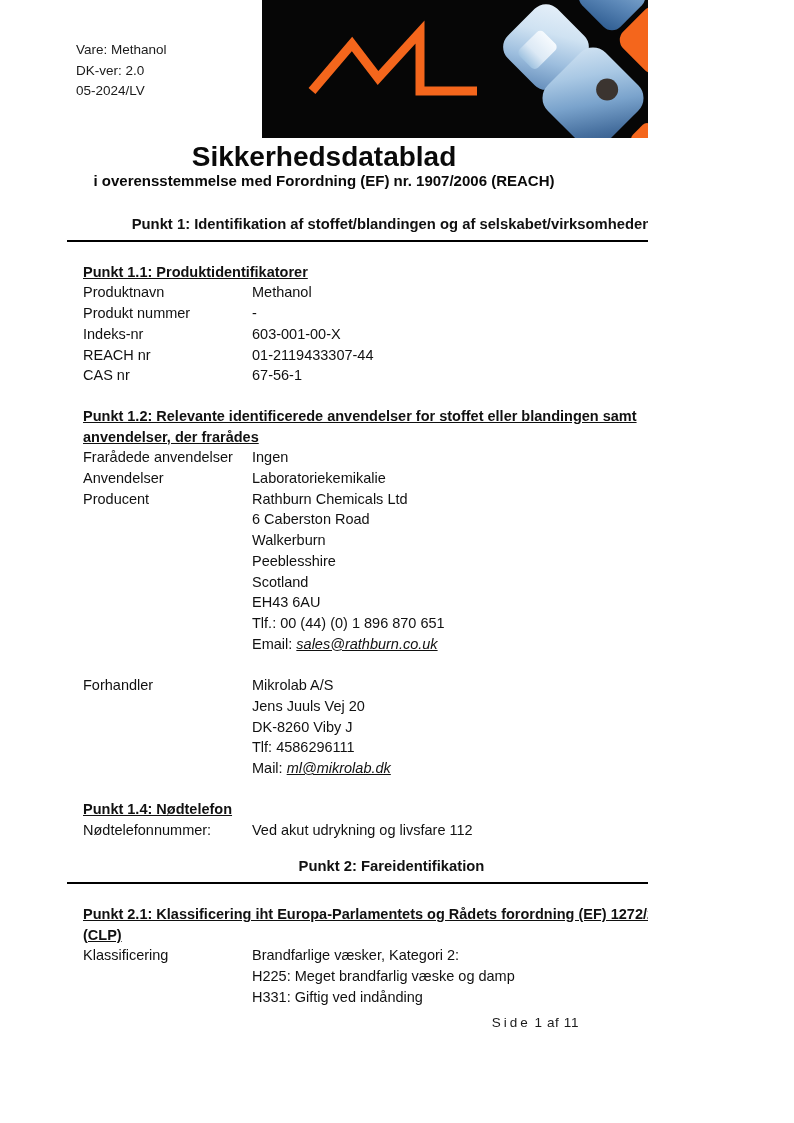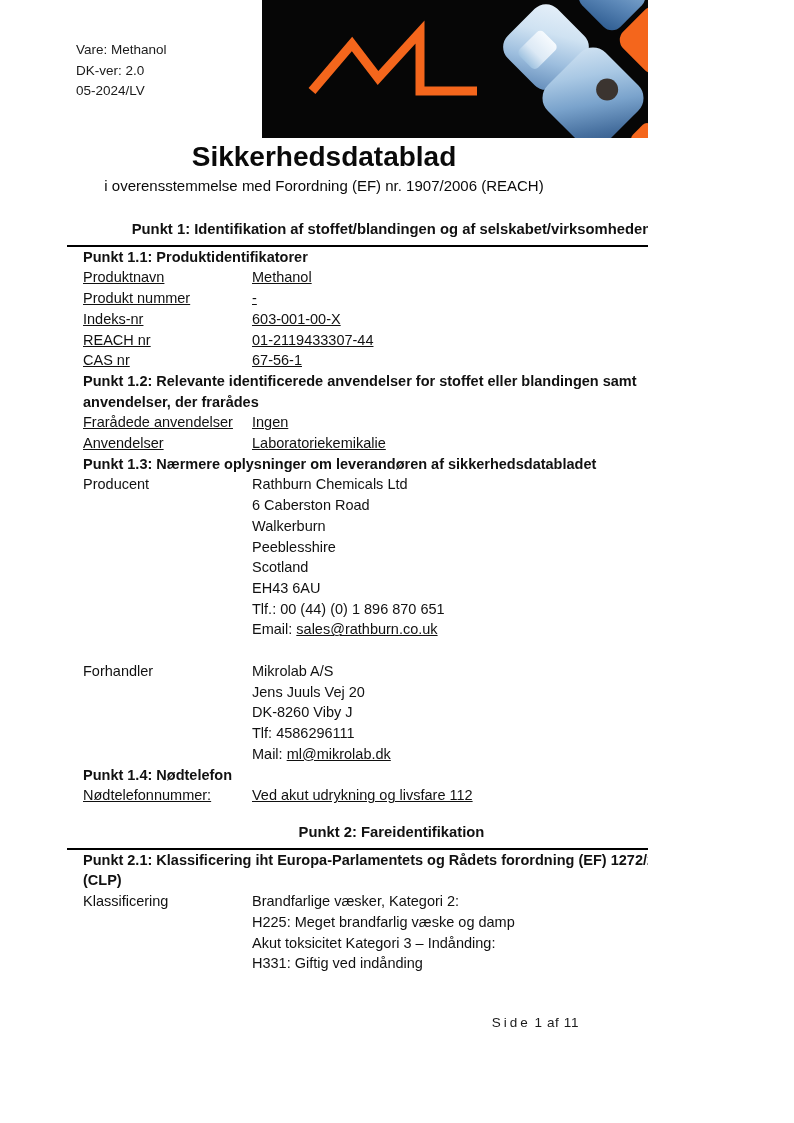--- a/index.html
+++ b/index.html
@@ -84,56 +84,57 @@
   
   .doc-title {
     padding-top: 141px;
     text-align: center;
     font-size: 28px;
     font-weight: bold;
     line-height: 31px;
     color: #0a0a0a;
   }
   .doc-subtitle {
-    margin-top: 5px;
     text-align: center;
     font-size: 15px;
-    font-weight: normal;
+    font-weight: bold;
     color: #0a0a0a;
   }
 
   
   .content {
     margin-left: 67px;
     width: 633px;
     font-size: 14.5px;
     line-height: 20.7px;
   }
   .sec-heading {
     margin-top: 25px;
     padding: 0 0 5px 16px;
     font-weight: bold;
     font-size: 14.8px;
     border-bottom: 2px solid #000000;
     text-align: center;
   }
   .sub-heading {
+    margin-top: 20px;
     padding-left: 16px;
     font-weight: bold;
+    text-decoration: underline;
   }
   .rows { padding-left: 16px; }
-  .row { display: flex; text-decoration: underline; }
+  .row { display: flex; }
   .row .label { width: 169px; flex: 0 0 169px; }
   .row .value { flex: 1; }
   .addr-block { display: flex; padding-left: 16px; margin-top: 0; }
   .addr-block.gap { margin-top: 21px; }
   .addr-block .label { width: 169px; flex: 0 0 169px; }
   .addr-lines { flex: 1; }
   .addr-lines div { min-height: 20.7px; }
-  a.email-link { color: #111111; text-decoration: underline; }
+  a.email-link { color: #111111; text-decoration: underline; font-style: italic; }
 
   .footer {
     position: absolute;
     top: 1015px;
     right: 69px;
     font-size: 13.5px;
     color: #1a1a1a;
   }
   .footer .spaced { letter-spacing: 3px; }
   .footer .pageinfo { letter-spacing: 0.6px; }
@@ -196,21 +197,20 @@
       <div class="row">
         <span class="label">Frarådede anvendelser</span>
         <span class="value">Ingen</span>
       </div>
       <div class="row">
         <span class="label">Anvendelser</span>
         <span class="value">Laboratoriekemikalie</span>
       </div>
     </div>
 
-    <div class="sub-heading">Punkt 1.3: Nærmere oplysninger om leverandøren af sikkerhedsdatabladet</div>
 
     <div class="addr-block">
       <span class="label">Producent</span>
       <div class="addr-lines">
         <div>Rathburn Chemicals Ltd</div>
         <div>6 Caberston Road</div>
         <div>Walkerburn</div>
         <div>Peeblesshire</div>
         <div>Scotland</div>
         <div>EH43 6AU</div>
@@ -239,21 +239,20 @@
     </div>
 
     <div class="sec-heading" style="margin-top:16px;">Punkt 2: Fareidentifikation</div>
 
     <div class="sub-heading">Punkt 2.1: Klassificering iht Europa-Parlamentets og Rådets forordning (EF) 1272/2008 (CLP)</div>
     <div class="addr-block">
       <span class="label">Klassificering</span>
       <div class="addr-lines">
         <div>Brandfarlige væsker, Kategori 2:</div>
         <div>H225: Meget brandfarlig væske og damp</div>
-        <div>Akut toksicitet Kategori 3 – Indånding:</div>
         <div>H331: Giftig ved indånding</div>
       </div>
     </div>
 
   </div>
 
   <div class="footer">
     <span class="spaced">Side</span>
     <span class="pageinfo">1 af 11</span>
   </div>

